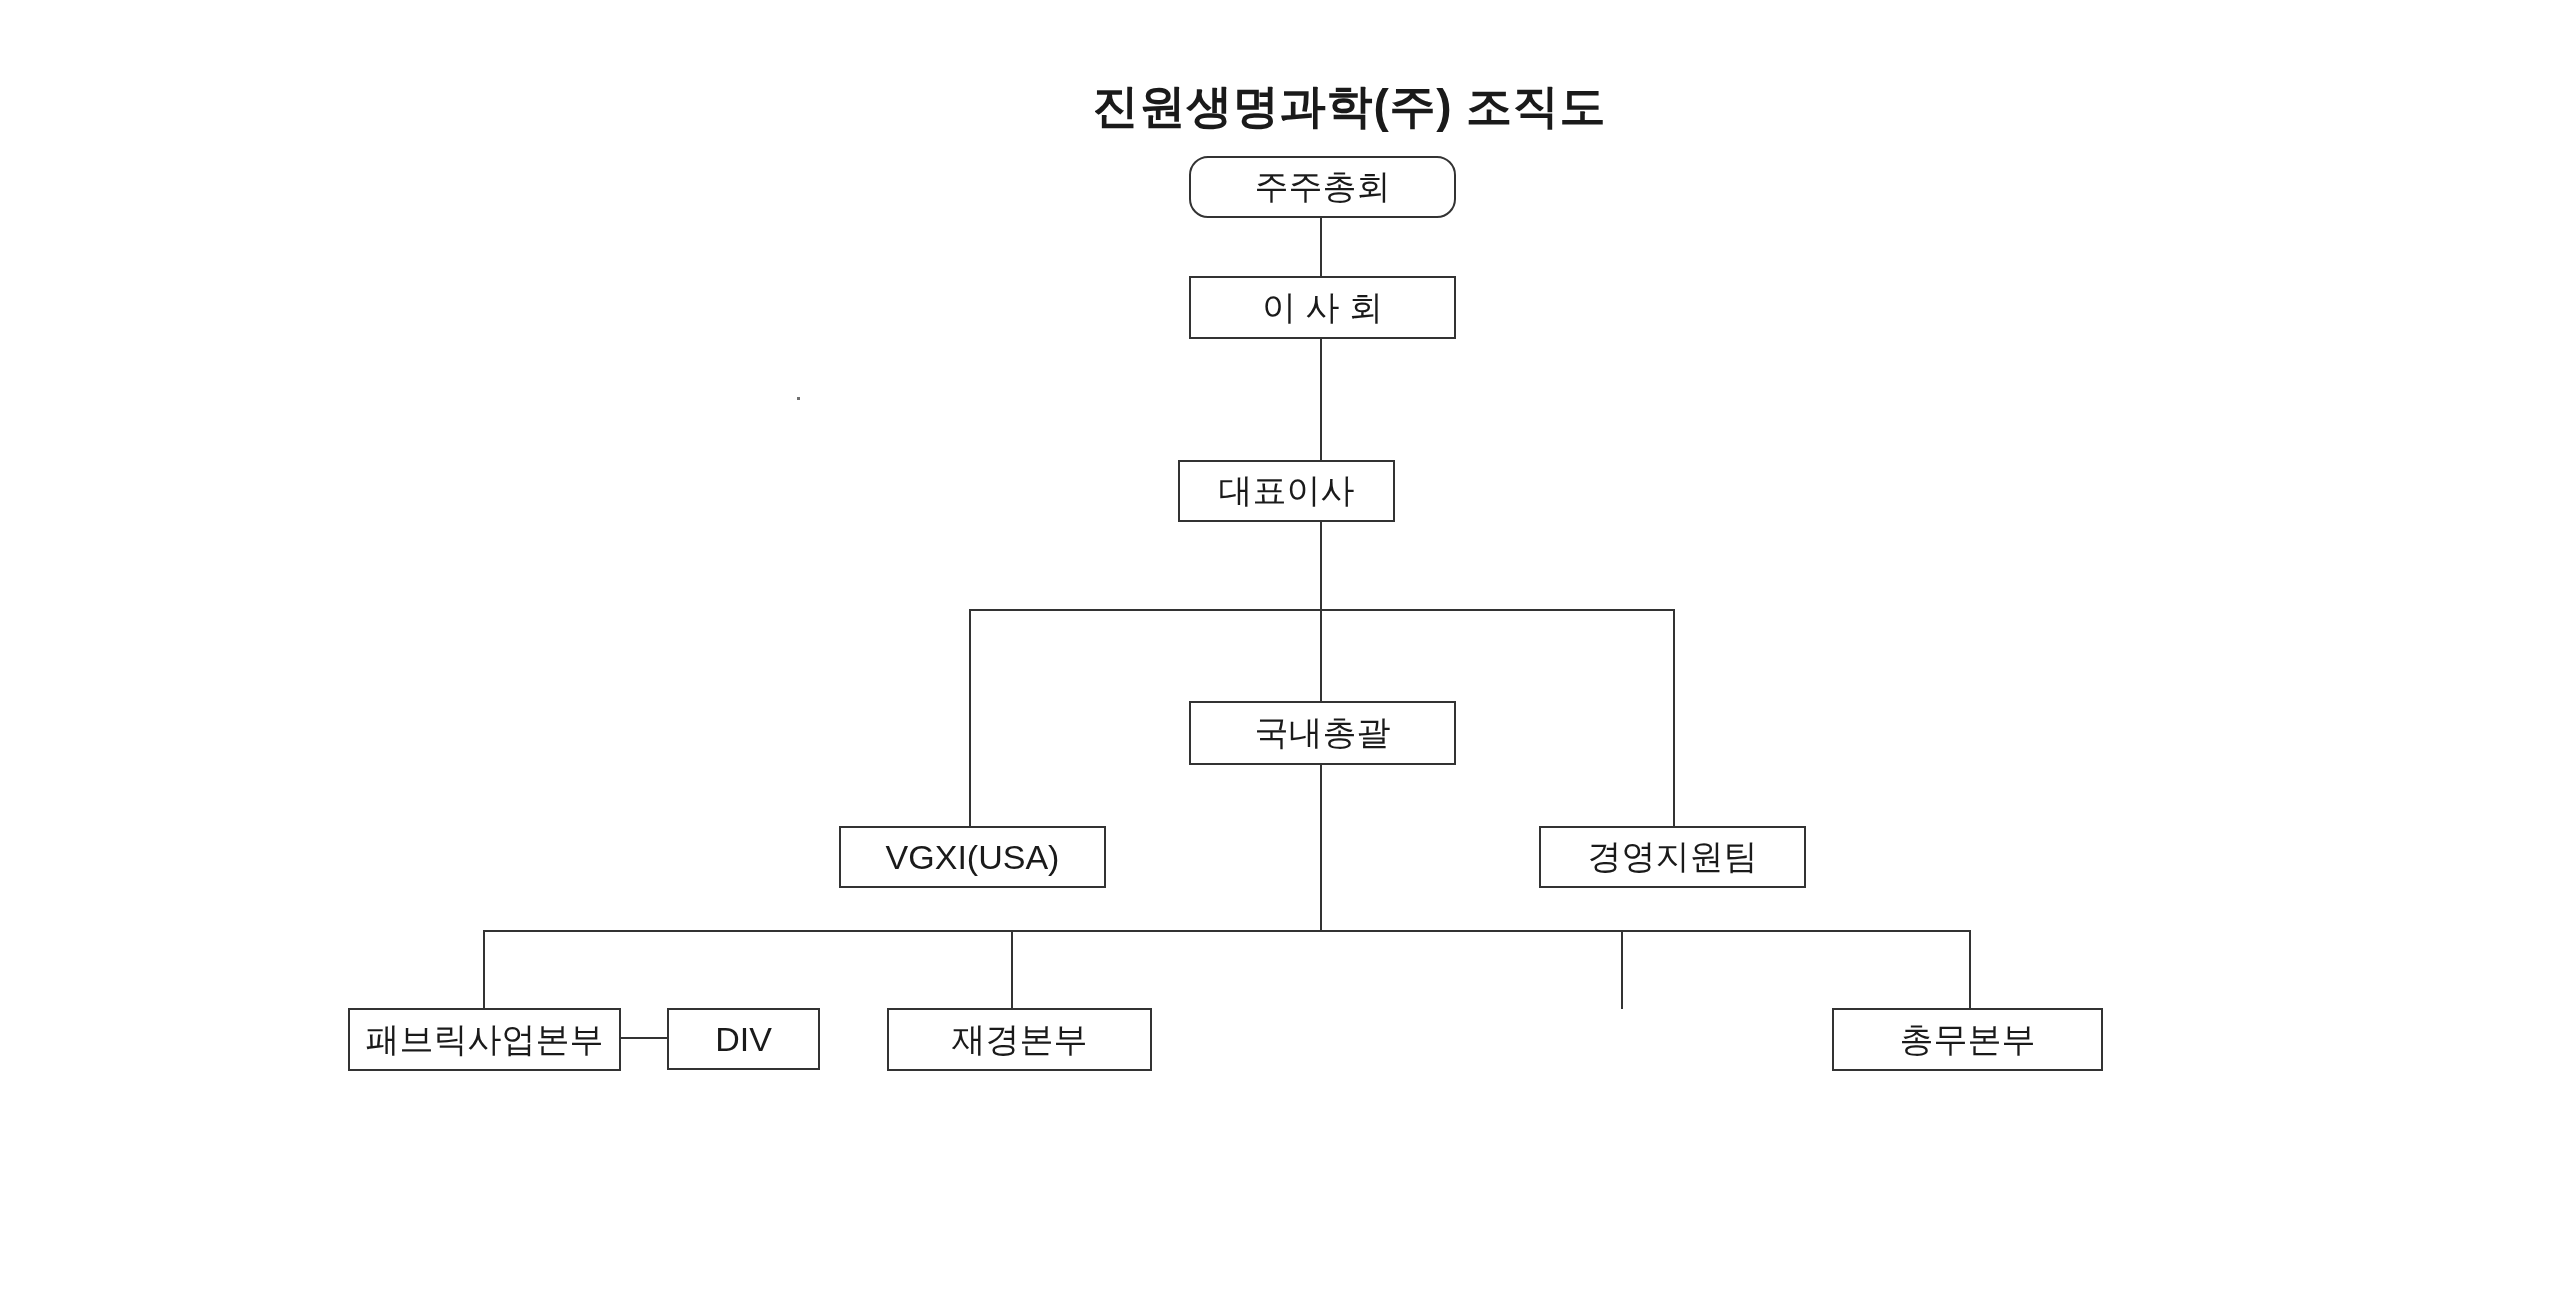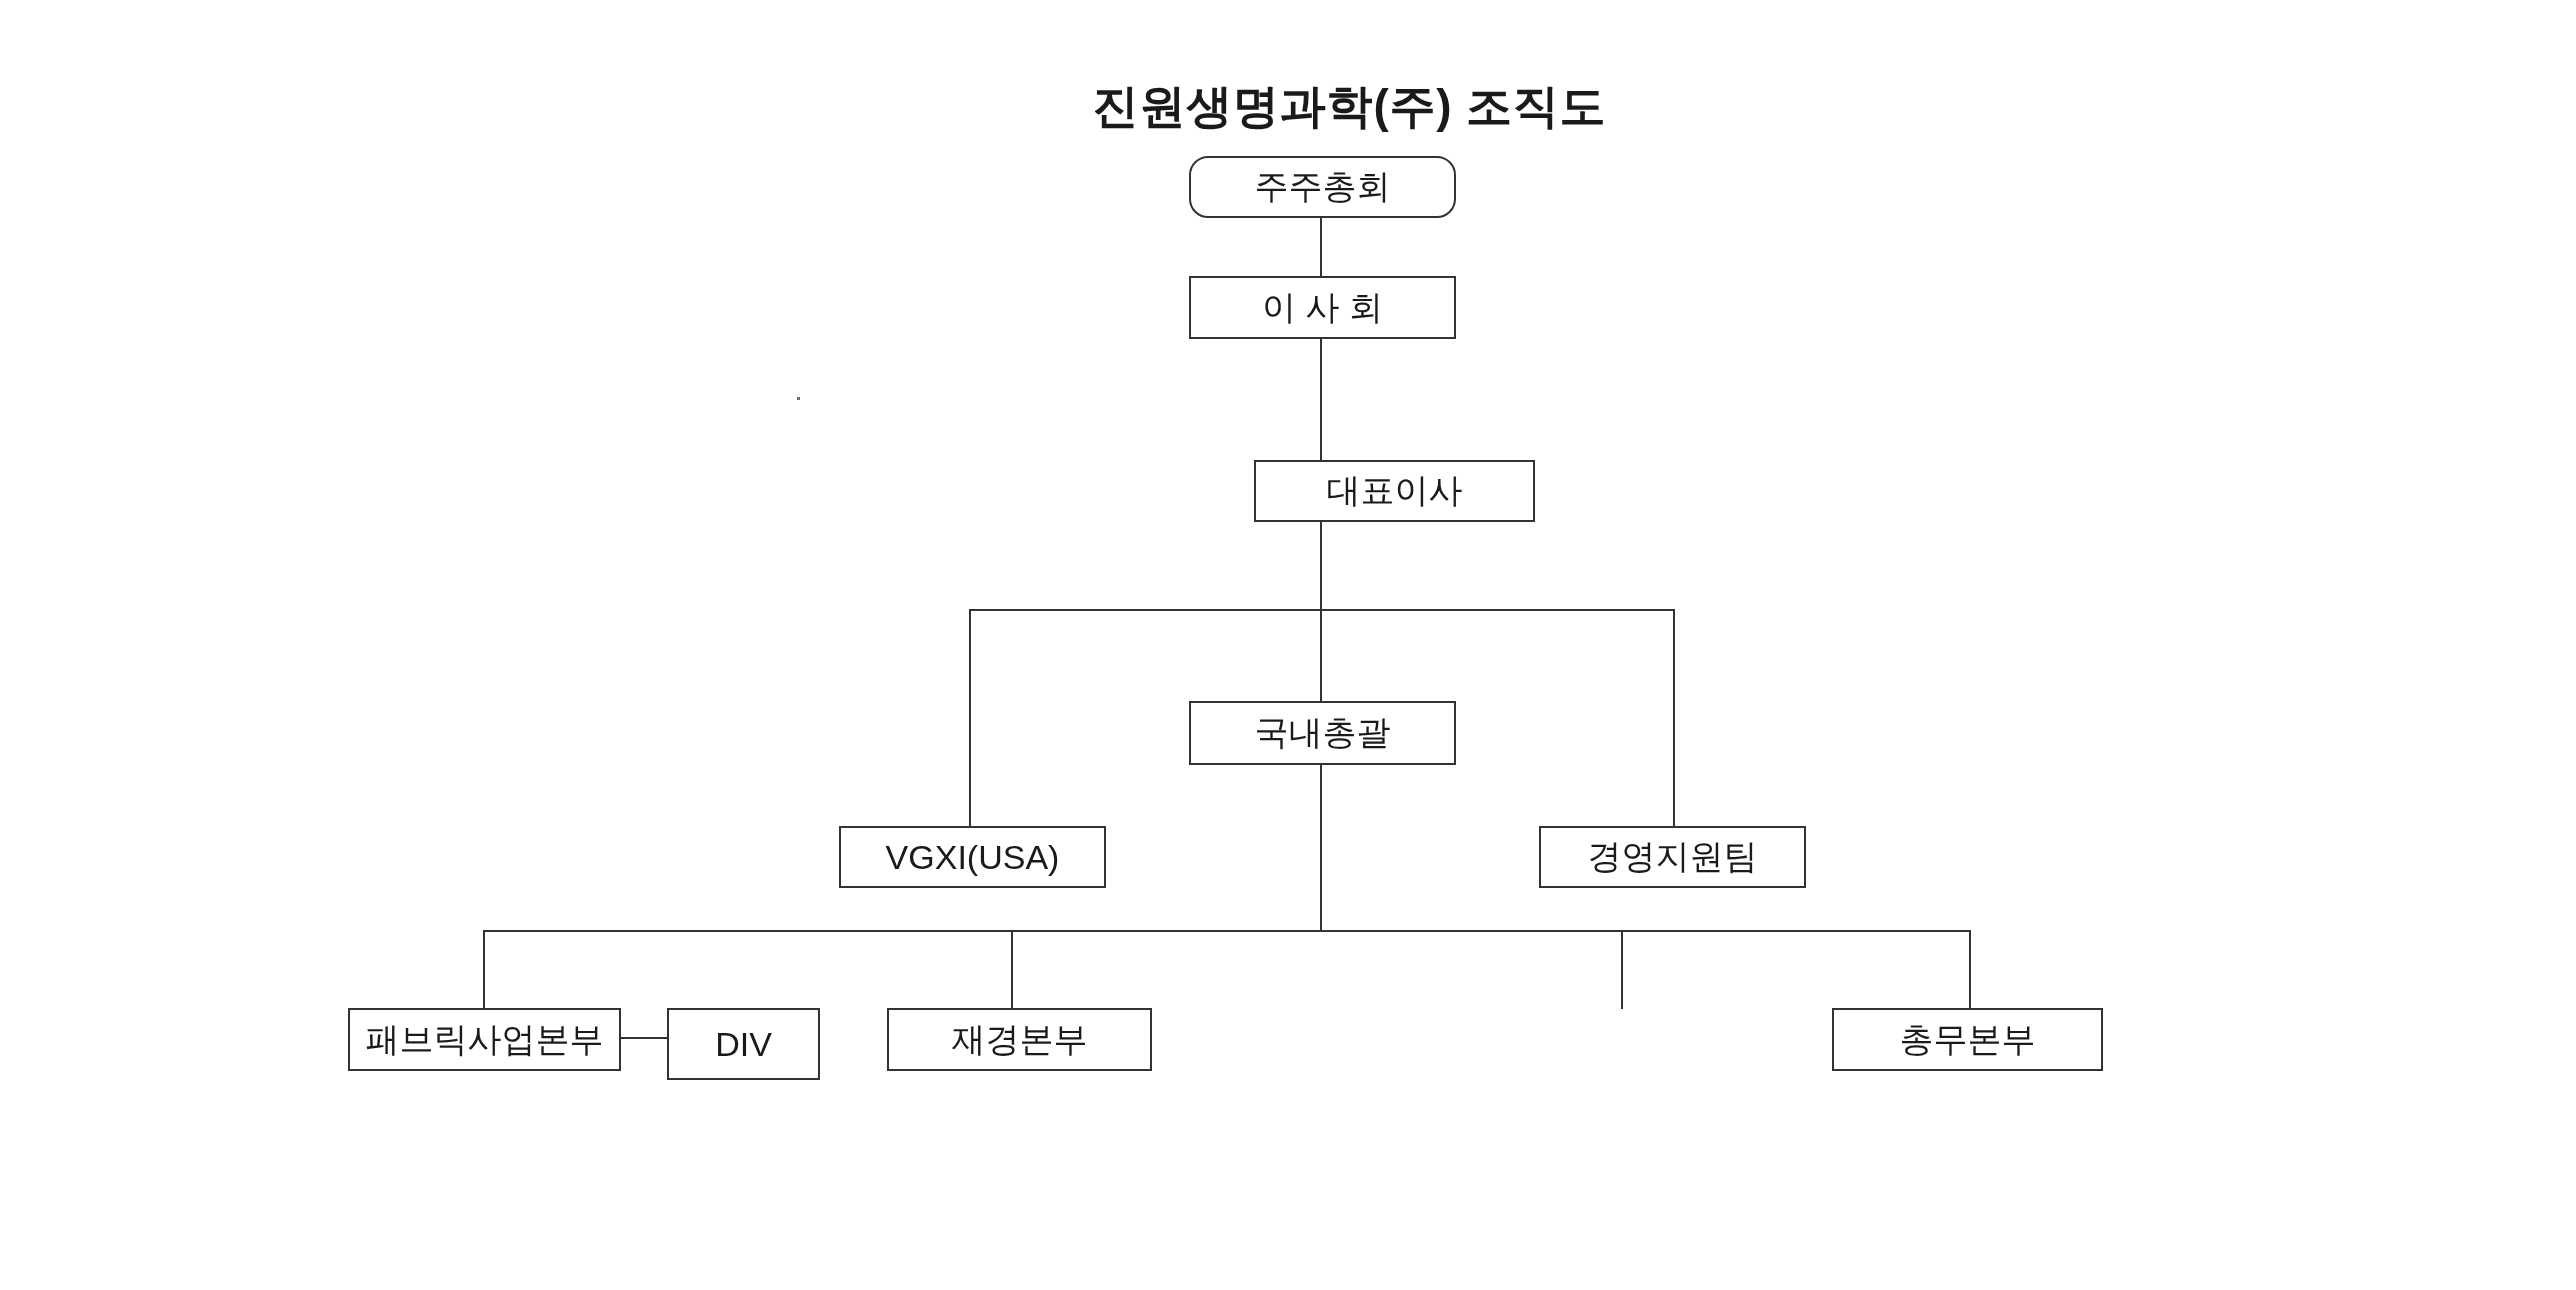--- a/index.html
+++ b/index.html
@@ -76,39 +76,39 @@
   <div class="line" style="left:620px;  top:1037px; width:48px; height:1.7px;"></div>
 
   <div class="box" style="left:1189px; top:156px; width:267px; height:62px;border-radius:19px;">
     <span>주주총회</span>
   </div>
 
   <div class="box" style="left:1189px; top:276px; width:267px; height:63px;">
     <span>이 사 회</span>
   </div>
 
-  <div class="box" style="left:1254px; top:460px; width:281px; height:62px;">
+  <div class="box" style="left:1178px; top:460px; width:217px; height:62px;">
     <span>대표이사</span>
   </div>
 
   <div class="box" style="left:1189px; top:701px; width:267px; height:64px;">
     <span>국내총괄</span>
   </div>
 
   <div class="box" style="left:839px; top:826px; width:267px; height:62px;">
     <span>VGXI(USA)</span>
   </div>
   <div class="box" style="left:1539px; top:826px; width:267px; height:62px;">
     <span>경영지원팀</span>
   </div>
 
   <div class="box" style="left:348px; top:1008px; width:273px; height:63px;">
     <span>패브릭사업본부</span>
   </div>
-  <div class="box" style="left:667px; top:1008px; width:153px; height:72px;">
+  <div class="box" style="left:667px; top:1008px; width:153px; height:62px;">
     <span>DIV</span>
   </div>
   <div class="box" style="left:875px; top:1008px; width:265px; height:63px;margin-left:12px;">
     <span>재경본부</span>
   </div>
   <div class="box" style="left:1832px; top:1008px; width:271px; height:63px;">
     <span>총무본부</span>
   </div>
 
 </div>

